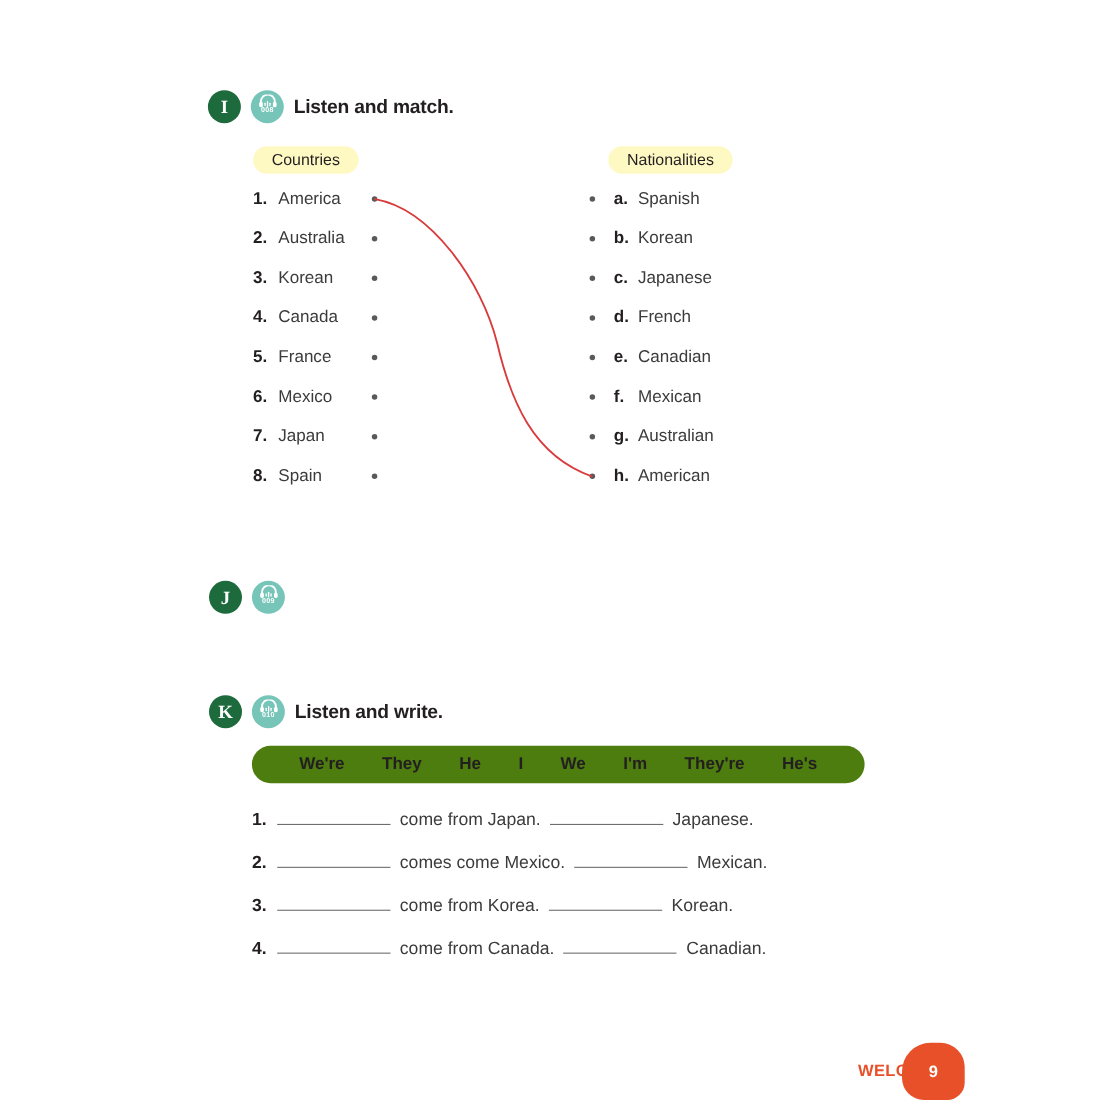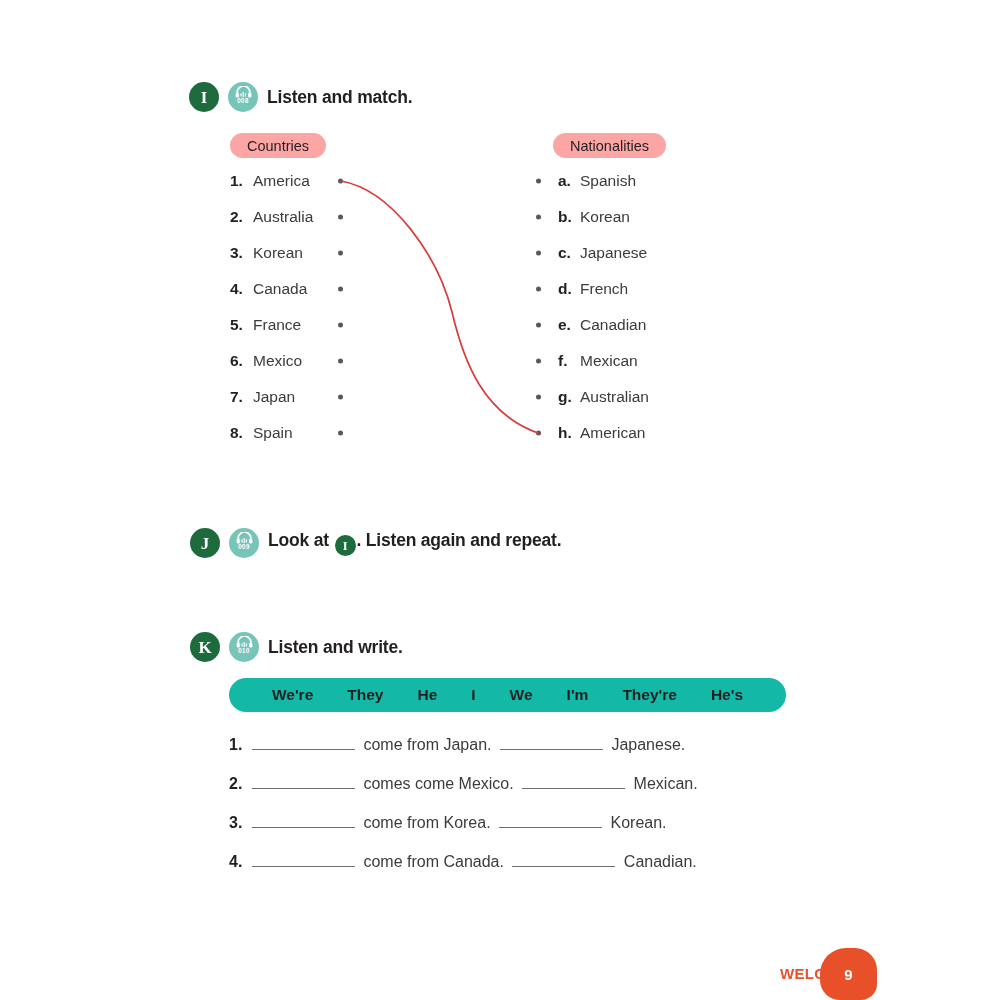--- a/index.html
+++ b/index.html
@@ -85,21 +85,21 @@
     color: #231f20;
     letter-spacing: -0.2px;
     white-space: nowrap;
   }
 
   
   .match-area { position: absolute; left: 0; top: 0; width: 1000px; height: 480px; }
 
   .pill {
     position: absolute;
-    background: #fca5a5;
+    background: #fef9c3;
     border-radius: 13px;
     height: 25px;
     display: flex;
     align-items: center;
     justify-content: center;
     padding: 0 17px;
     font-family: "Liberation Sans", sans-serif;
     font-size: 14.5px;
     color: #231f20;
     white-space: nowrap;
@@ -143,21 +143,21 @@
   .match-svg {
     position: absolute;
     left: 0; top: 0;
     width: 1000px; height: 480px;
     pointer-events: none;
   }
 
   
   .wordbank {
     position: absolute;
-    background: #14b8a6;
+    background: #4d7c0f;
     border-radius: 17px;
     height: 34px;
     display: flex;
     align-items: center;
     justify-content: center;
     gap: 34px;
     font-family: "Liberation Sans", sans-serif;
     font-weight: bold;
     font-size: 15.5px;
     color: #231f20;
@@ -339,21 +339,20 @@
       <svg width="17" height="12" viewBox="0 0 17 12" aria-hidden="true">
         <path d="M2.2 8.2 V6.3 A6.3 6.3 0 0 1 14.8 6.3 V8.2" fill="none" stroke="#ffffff" stroke-width="1.7" stroke-linecap="round"></path>
         <rect x="0.6" y="6.6" width="3.3" height="5" rx="1.5" fill="#ffffff"></rect>
         <rect x="13.1" y="6.6" width="3.3" height="5" rx="1.5" fill="#ffffff"></rect>
         <rect x="5.4" y="7.3" width="1.2" height="3.2" rx="0.6" fill="#ffffff"></rect>
         <rect x="7.6" y="5.9" width="1.2" height="5.3" rx="0.6" fill="#ffffff"></rect>
         <rect x="9.8" y="7.3" width="1.2" height="3.2" rx="0.6" fill="#ffffff"></rect>
       </svg>
       <span class="audio-num">009</span>
     </div>
-    <div class="ex-title"><span>Look at </span><span class="letter-badge inline">I</span><span>. Listen again and repeat.</span></div>
   </div>
 
   <div class="ex-head" style="left:190px; top:632px;">
     <div class="letter-badge">K</div>
     <div class="audio-badge">
       <svg width="17" height="12" viewBox="0 0 17 12" aria-hidden="true">
         <path d="M2.2 8.2 V6.3 A6.3 6.3 0 0 1 14.8 6.3 V8.2" fill="none" stroke="#ffffff" stroke-width="1.7" stroke-linecap="round"></path>
         <rect x="0.6" y="6.6" width="3.3" height="5" rx="1.5" fill="#ffffff"></rect>
         <rect x="13.1" y="6.6" width="3.3" height="5" rx="1.5" fill="#ffffff"></rect>
         <rect x="5.4" y="7.3" width="1.2" height="3.2" rx="0.6" fill="#ffffff"></rect>

